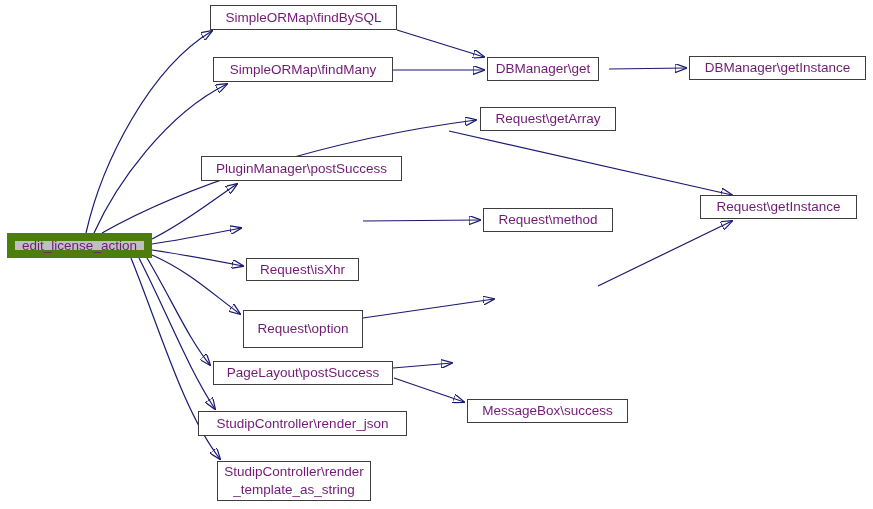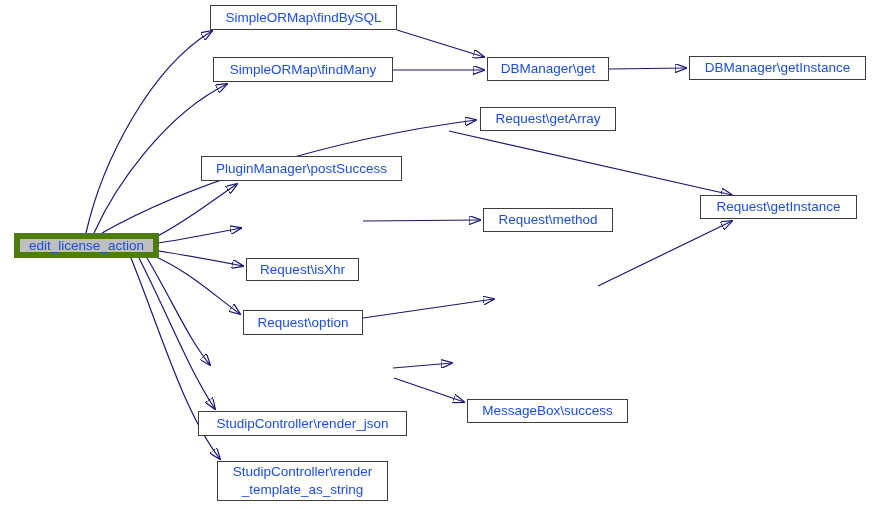--- a/index.html
+++ b/index.html
@@ -12,28 +12,27 @@
   }
   .edges{position:absolute;left:0;top:0;z-index:1;}
   .edges path{fill:none;stroke:#191970;stroke-width:1.2;}
   .node{
     position:absolute;
     z-index:2;
     box-sizing:border-box;
     background:#ffffff;
     border:1.5px solid #3d3d3d;
     display:flex;align-items:center;justify-content:center;
-    font-size:13.5px;color:#1d4ed8;
+    font-size:13.5px;color:#701a75;
     white-space:pre-line;text-align:center;line-height:1.3;
     cursor:pointer;
   }
   .node.root{
     background:#bfbfbf;
-    border:6px solid #4d7c0f;
-    margin-left:7px;
+    border:8px solid #4d7c0f;
   }
 </style>
 </head>
 <body>
 
 <div class="canvas">
 
   <svg class="edges" width="873" height="509" viewBox="0 0 873 509">
     <defs>
       <marker id="arrow" markerUnits="userSpaceOnUse" markerWidth="12" markerHeight="9" viewBox="0 0 12 9" refX="11" refY="4.5" orient="auto">
@@ -65,29 +64,30 @@
 
   <div class="node" style="left:210px;top:5px;width:187px;height:25px">SimpleORMap\findBySQL</div>
 
   <div class="node" style="left:213px;top:57px;width:180px;height:25px">SimpleORMap\findMany</div>
 
   <div class="node" style="left:201px;top:156px;width:201px;height:25px">PluginManager\postSuccess</div>
 
 
   <div class="node" style="left:246px;top:258px;width:113px;height:23px">Request\isXhr</div>
 
-  <div class="node" style="left:243px;top:310px;width:120px;height:25px">Request\option</div>
+  <div class="node" style="left:243px;top:310px;width:120px;height:38px">Request\option</div>
 
+  <div class="node" style="left:213px;top:361px;width:180px;height:24px">PageLayout\postSuccess</div>
 
   <div class="node" style="left:198px;top:411px;width:209px;height:25px">StudipController\render_json</div>
 
-  <div class="node" style="left:217px;top:461px;width:171px;height:40px">StudipController\render
+  <div class="node" style="left:217px;top:461px;width:154px;height:40px">StudipController\render
 _template_as_string</div>
 
-  <div class="node" style="left:487px;top:57px;width:122px;height:24px">DBManager\get</div>
+  <div class="node" style="left:487px;top:57px;width:112px;height:24px">DBManager\get</div>
 
   <div class="node" style="left:480px;top:107px;width:136px;height:24px">Request\getArray</div>
 
   <div class="node" style="left:483px;top:208px;width:130px;height:24px">Request\method</div>
 
 
 
   <div class="node" style="left:467px;top:399px;width:161px;height:24px">MessageBox\success</div>
 
   <div class="node" style="left:700px;top:195px;width:157px;height:24px">Request\getInstance</div>

